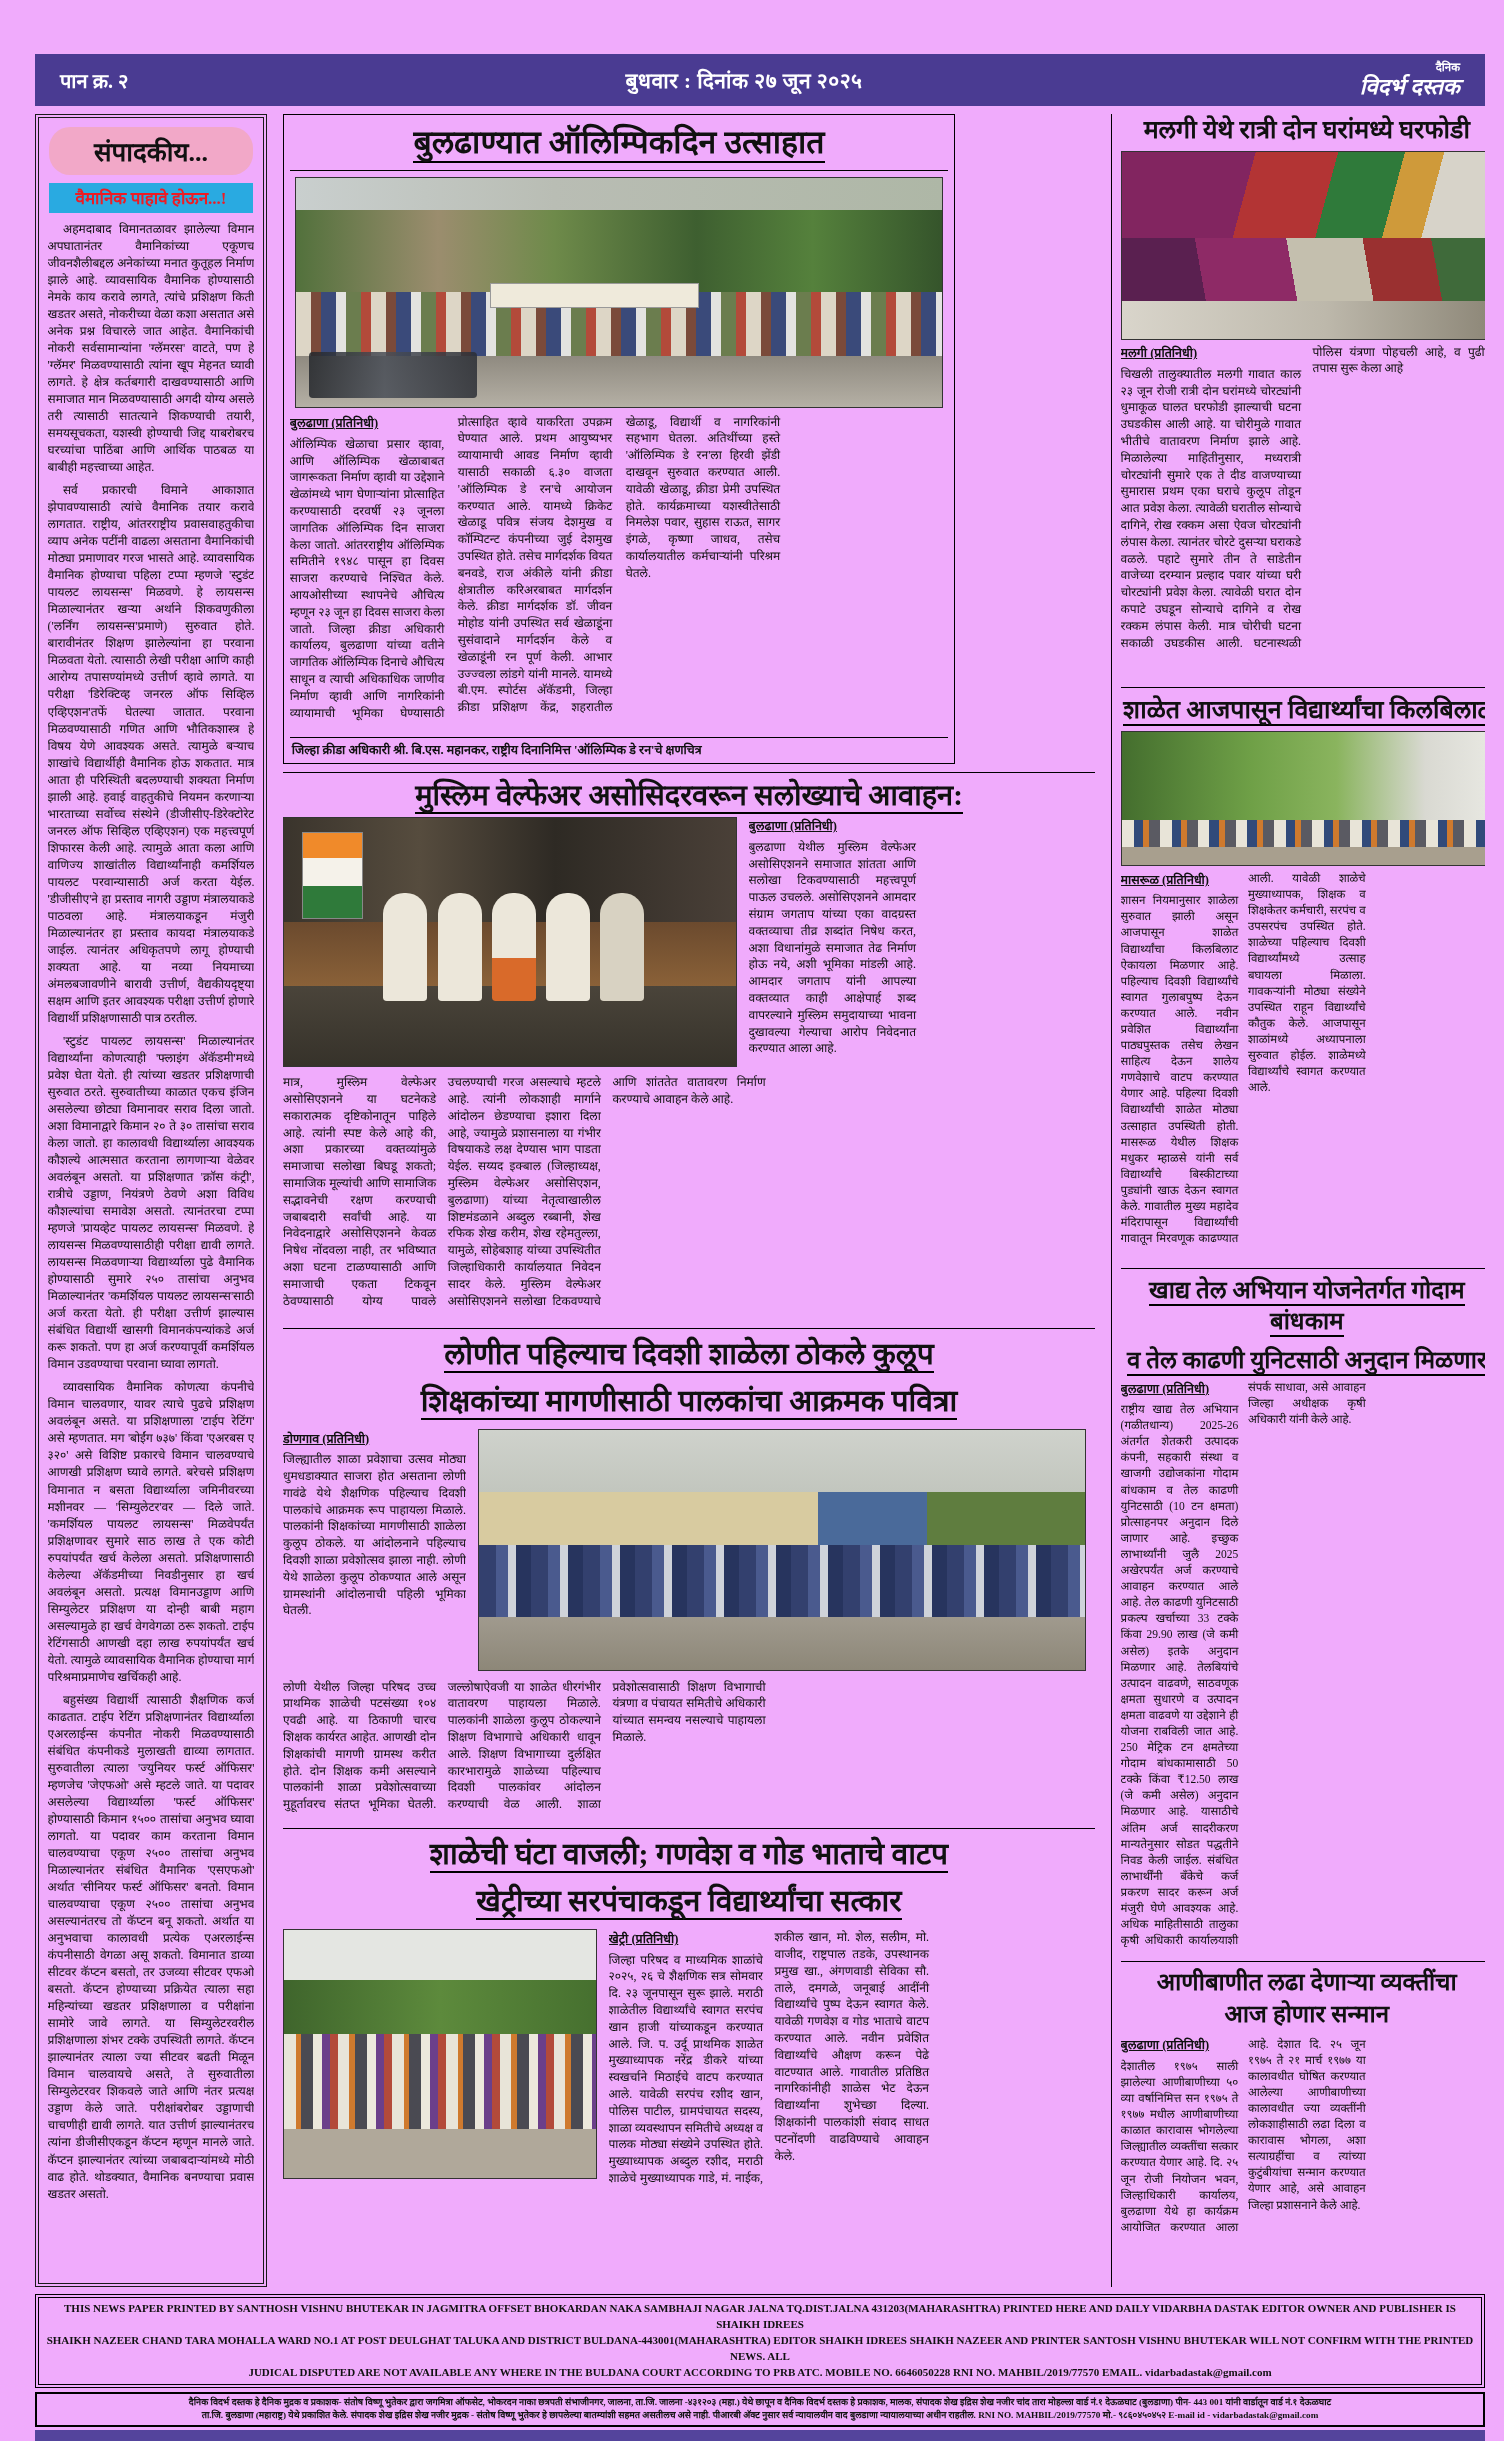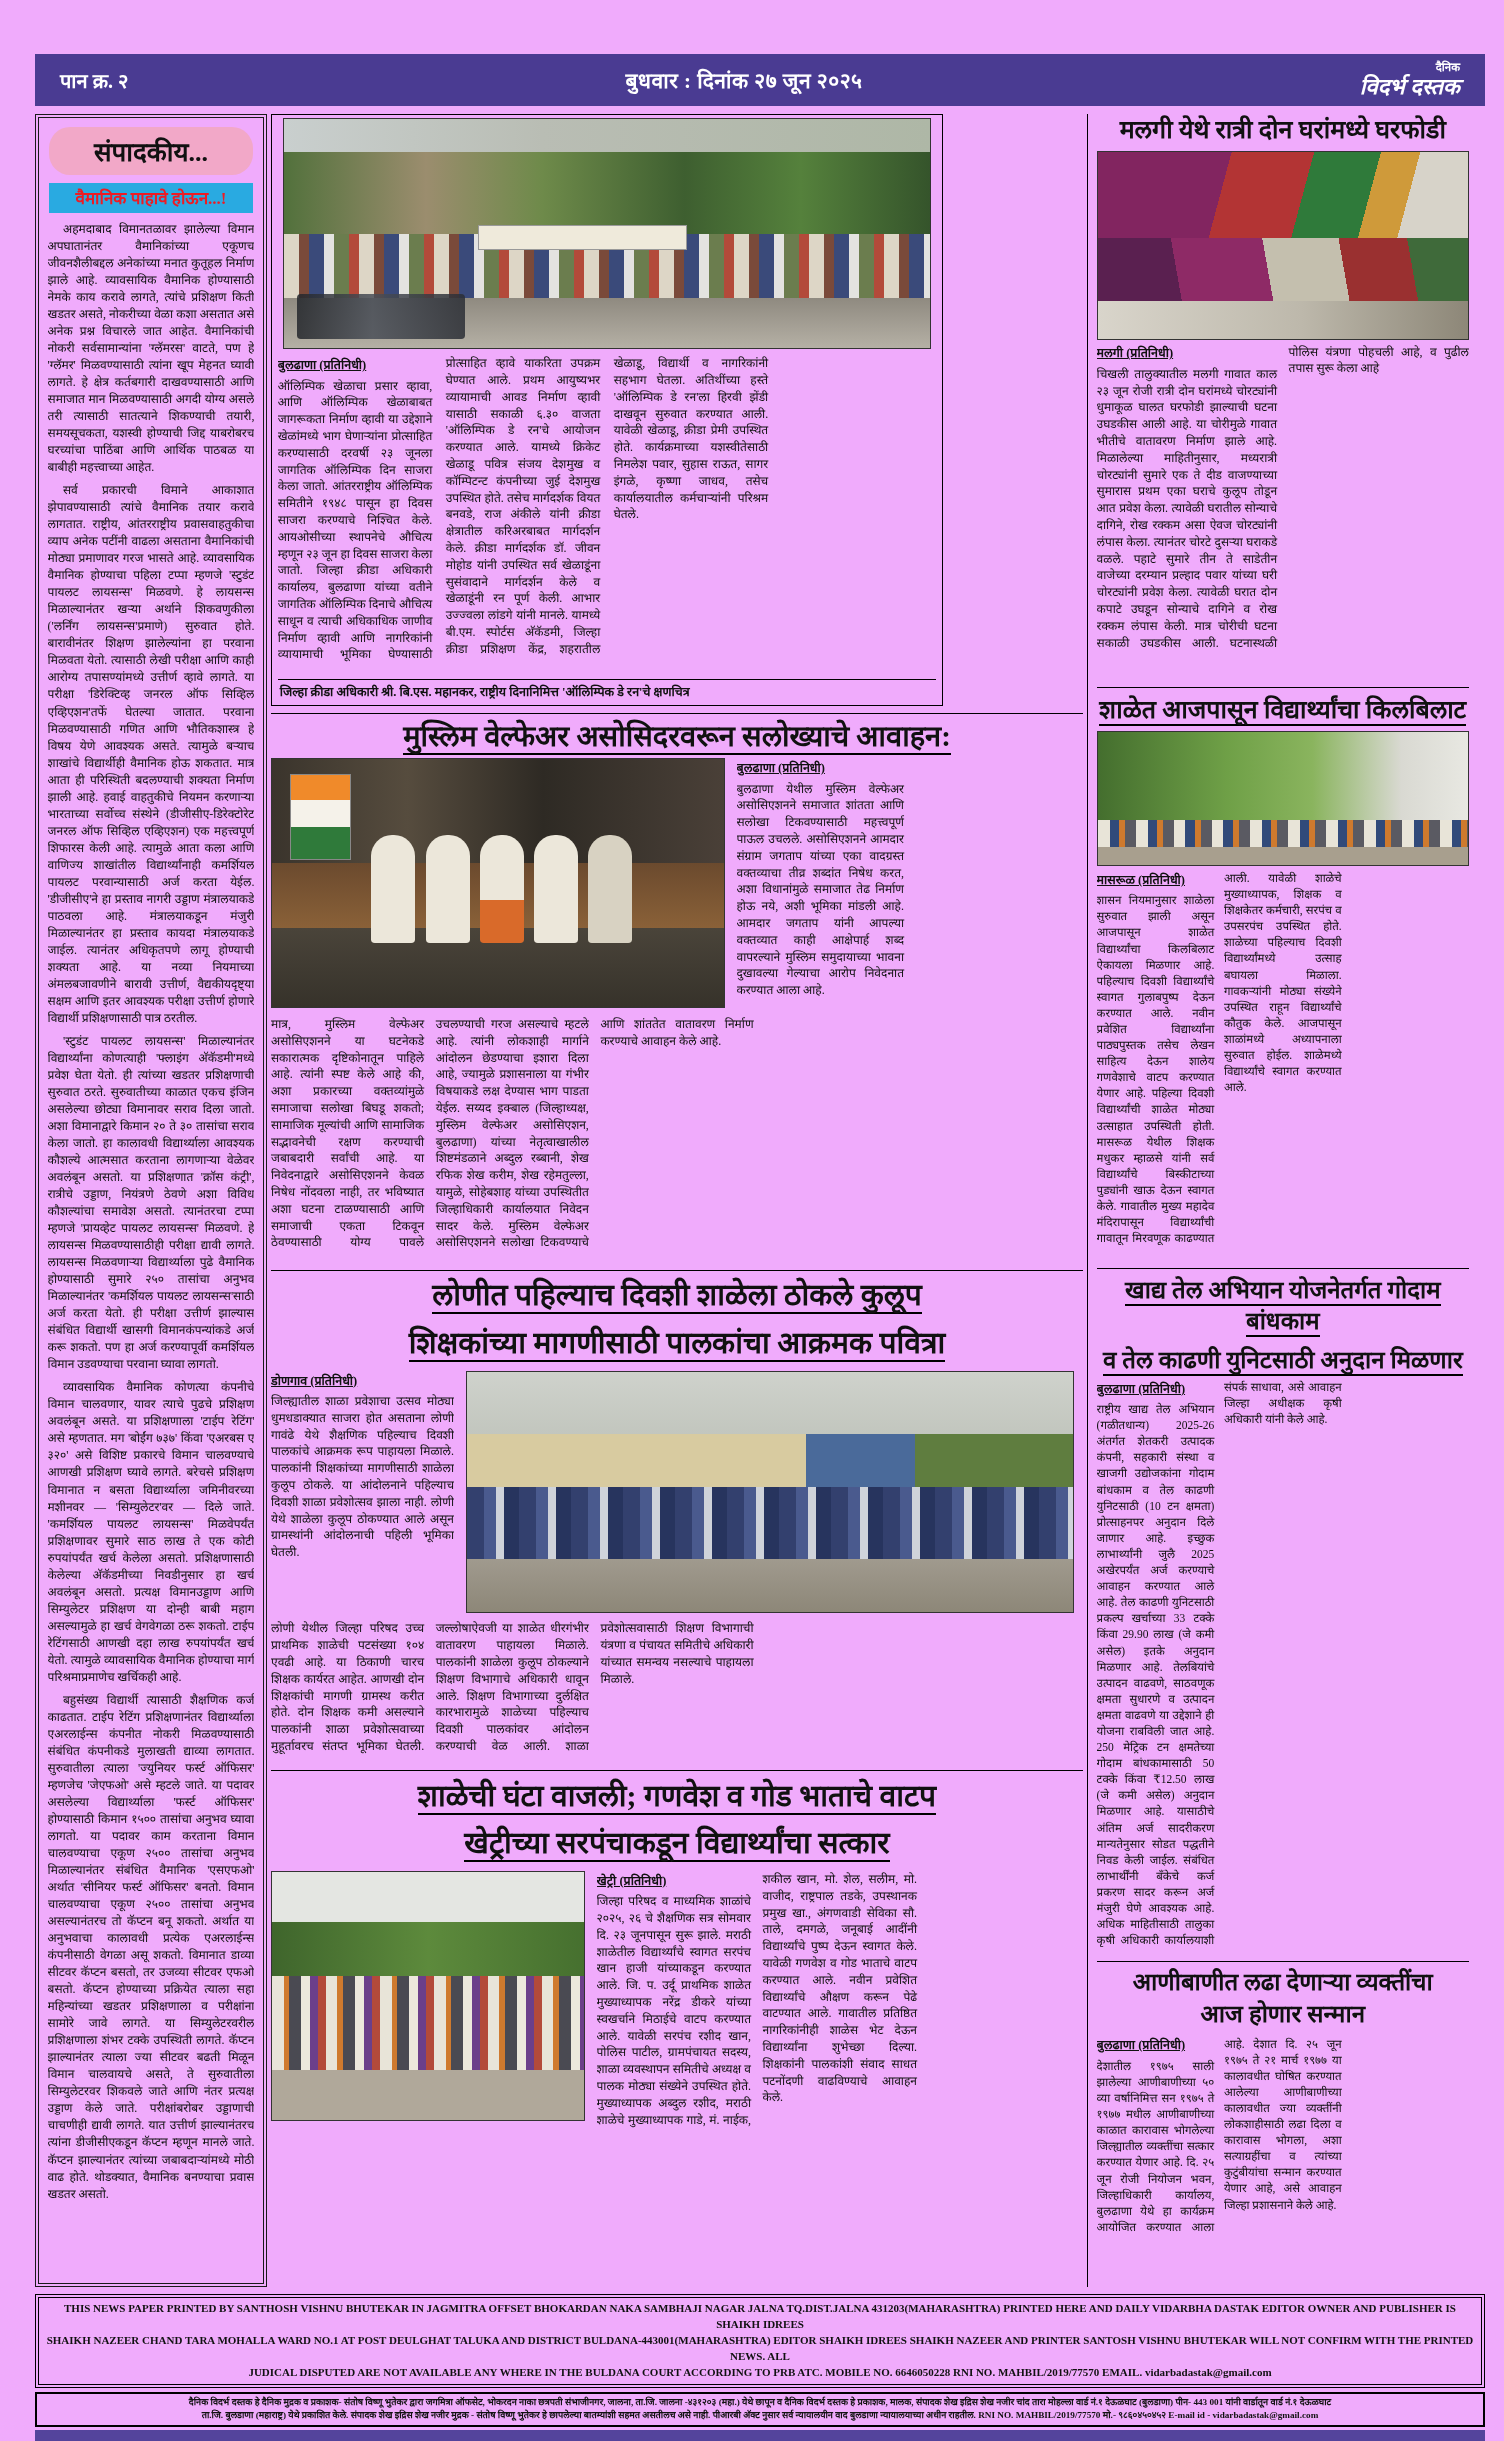--- a/index.html
+++ b/index.html
@@ -10,21 +10,21 @@
   
   .masthead{background:#4a3b92;color:#fff;height:52px;display:flex;align-items:center;
             justify-content:space-between;padding:0 25px;box-sizing:border-box;}
   .masthead .pageno{font-size:20px;font-weight:bold;}
   .masthead .dateline{font-size:21px;font-weight:bold;letter-spacing:0.5px;}
   .brandblock{text-align:right;line-height:1;}
   .brandblock .small{font-size:11.5px;font-weight:bold;display:block;margin-bottom:1.9px;}
   .brandblock .big{font-size:22px;font-weight:bold;font-style:italic;}
 
   
-  .content{display:flex;gap:4px;margin-top:7.7px;height:2173px;overflow:hidden;}
+  .content{display:flex;gap:16px;margin-top:7.7px;height:2173px;overflow:hidden;}
   .col-edit{width:232px;flex:none;}
   .col-center{width:812px;flex:none;}
   .col-right{width:382px;flex:none;border-left:1.4px solid #000;padding-left:8.6px;box-sizing:border-box;}
 
   
   .editorial{border:4.8px double #1a1a1a;height:100%;box-sizing:border-box;padding:7.7px 8.6px;}
   .ed-title{background:#f2a8c8;border-radius:21px;text-align:center;font-size:26px;font-weight:bold;
             padding:5.8px 3.8px;margin:1.9px 1.9px 7.7px 1.9px;}
   .ed-sub{background:#29aae1;color:#ed1c24;text-align:center;font-size:17px;font-weight:bold;
           padding:3.8px 1.9px;margin:0 1.9px 7.7px 1.9px;}
@@ -154,20 +154,21 @@
             <p>'स्टुडंट पायलट लायसन्स' मिळाल्यानंतर विद्यार्थ्यांना कोणत्याही 'फ्लाइंग अ‍ॅकॅडमी'मध्ये प्रवेश घेता येतो. ही त्यांच्या खडतर प्रशिक्षणाची सुरुवात ठरते. सुरुवातीच्या काळात एकच इंजिन असलेल्या छोट्या विमानावर सराव दिला जातो. अशा विमानाद्वारे किमान २० ते ३० तासांचा सराव केला जातो. हा कालावधी विद्यार्थ्याला आवश्यक कौशल्ये आत्मसात करताना लागणाऱ्या वेळेवर अवलंबून असतो. या प्रशिक्षणात 'क्रॉस कंट्री', रात्रीचे उड्डाण, नियंत्रणे ठेवणे अशा विविध कौशल्यांचा समावेश असतो. त्यानंतरचा टप्पा म्हणजे 'प्रायव्हेट पायलट लायसन्स' मिळवणे. हे लायसन्स मिळवण्यासाठीही परीक्षा द्यावी लागते. लायसन्स मिळवणाऱ्या विद्यार्थ्याला पुढे वैमानिक होण्यासाठी सुमारे २५० तासांचा अनुभव मिळाल्यानंतर 'कमर्शियल पायलट लायसन्स'साठी अर्ज करता येतो. ही परीक्षा उत्तीर्ण झाल्यास संबंधित विद्यार्थी खासगी विमानकंपन्यांकडे अर्ज करू शकतो. पण हा अर्ज करण्यापूर्वी कमर्शियल विमान उडवण्याचा परवाना घ्यावा लागतो.</p>
             <p>व्यावसायिक वैमानिक कोणत्या कंपनीचे विमान चालवणार, यावर त्याचे पुढचे प्रशिक्षण अवलंबून असते. या प्रशिक्षणाला 'टाईप रेटिंग' असे म्हणतात. मग 'बोईंग ७३७' किंवा 'एअरबस ए ३२०' असे विशिष्ट प्रकारचे विमान चालवण्याचे आणखी प्रशिक्षण घ्यावे लागते. बरेचसे प्रशिक्षण विमानात न बसता विद्यार्थ्याला जमिनीवरच्या मशीनवर — 'सिम्युलेटर'वर — दिले जाते. 'कमर्शियल पायलट लायसन्स' मिळवेपर्यंत प्रशिक्षणावर सुमारे साठ लाख ते एक कोटी रुपयांपर्यंत खर्च केलेला असतो. प्रशिक्षणासाठी केलेल्या अ‍ॅकॅडमीच्या निवडीनुसार हा खर्च अवलंबून असतो. प्रत्यक्ष विमानउड्डाण आणि सिम्युलेटर प्रशिक्षण या दोन्ही बाबी महाग असल्यामुळे हा खर्च वेगवेगळा ठरू शकतो. टाईप रेटिंगसाठी आणखी दहा लाख रुपयांपर्यंत खर्च येतो. त्यामुळे व्यावसायिक वैमानिक होण्याचा मार्ग परिश्रमाप्रमाणेच खर्चिकही आहे.</p>
             <p>बहुसंख्य विद्यार्थी त्यासाठी शैक्षणिक कर्ज काढतात. टाईप रेटिंग प्रशिक्षणानंतर विद्यार्थ्याला एअरलाईन्स कंपनीत नोकरी मिळवण्यासाठी संबंधित कंपनीकडे मुलाखती द्याव्या लागतात. सुरुवातीला त्याला 'ज्युनियर फर्स्ट ऑफिसर' म्हणजेच 'जेएफओ' असे म्हटले जाते. या पदावर असलेल्या विद्यार्थ्याला 'फर्स्ट ऑफिसर' होण्यासाठी किमान १५०० तासांचा अनुभव घ्यावा लागतो. या पदावर काम करताना विमान चालवण्याचा एकूण २५०० तासांचा अनुभव मिळाल्यानंतर संबंधित वैमानिक 'एसएफओ' अर्थात 'सीनियर फर्स्ट ऑफिसर' बनतो. विमान चालवण्याचा एकूण २५०० तासांचा अनुभव असल्यानंतरच तो कॅप्टन बनू शकतो. अर्थात या अनुभवाचा कालावधी प्रत्येक एअरलाईन्स कंपनीसाठी वेगळा असू शकतो. विमानात डाव्या सीटवर कॅप्टन बसतो, तर उजव्या सीटवर एफओ बसतो. कॅप्टन होण्याच्या प्रक्रियेत त्याला सहा महिन्यांच्या खडतर प्रशिक्षणाला व परीक्षांना सामोरे जावे लागते. या सिम्युलेटरवरील प्रशिक्षणाला शंभर टक्के उपस्थिती लागते. कॅप्टन झाल्यानंतर त्याला ज्या सीटवर बढती मिळून विमान चालवायचे असते, ते सुरुवातीला सिम्युलेटरवर शिकवले जाते आणि नंतर प्रत्यक्ष उड्डाण केले जाते. परीक्षांबरोबर उड्डाणाची चाचणीही द्यावी लागते. यात उत्तीर्ण झाल्यानंतरच त्यांना डीजीसीएकडून कॅप्टन म्हणून मानले जाते. कॅप्टन झाल्यानंतर त्यांच्या जबाबदाऱ्यांमध्ये मोठी वाढ होते. थोडक्यात, वैमानिक बनण्याचा प्रवास खडतर असतो.</p>
           </div>
         </div>
       </div>
 
       <main class="col-center">
 
         <article class="art-olympic">
+          <div class="hl"><span>बुलढाण्यात ऑलिम्पिकदिन उत्साहात</span></div>
           <div class="photo oly-photo">
             <div class="band ph-oly-sky"></div>
             <div class="band ph-oly-trees"></div>
             <div class="band ph-oly-crowd"></div>
             <div class="band ph-oly-road"></div>
             <div class="ph-banner"></div>
             <div class="ph-bikes"></div>
           </div>
           <div class="oly-body bodytxt">
             <div class="byline">बुलढाणा (प्रतिनिधी)</div>

